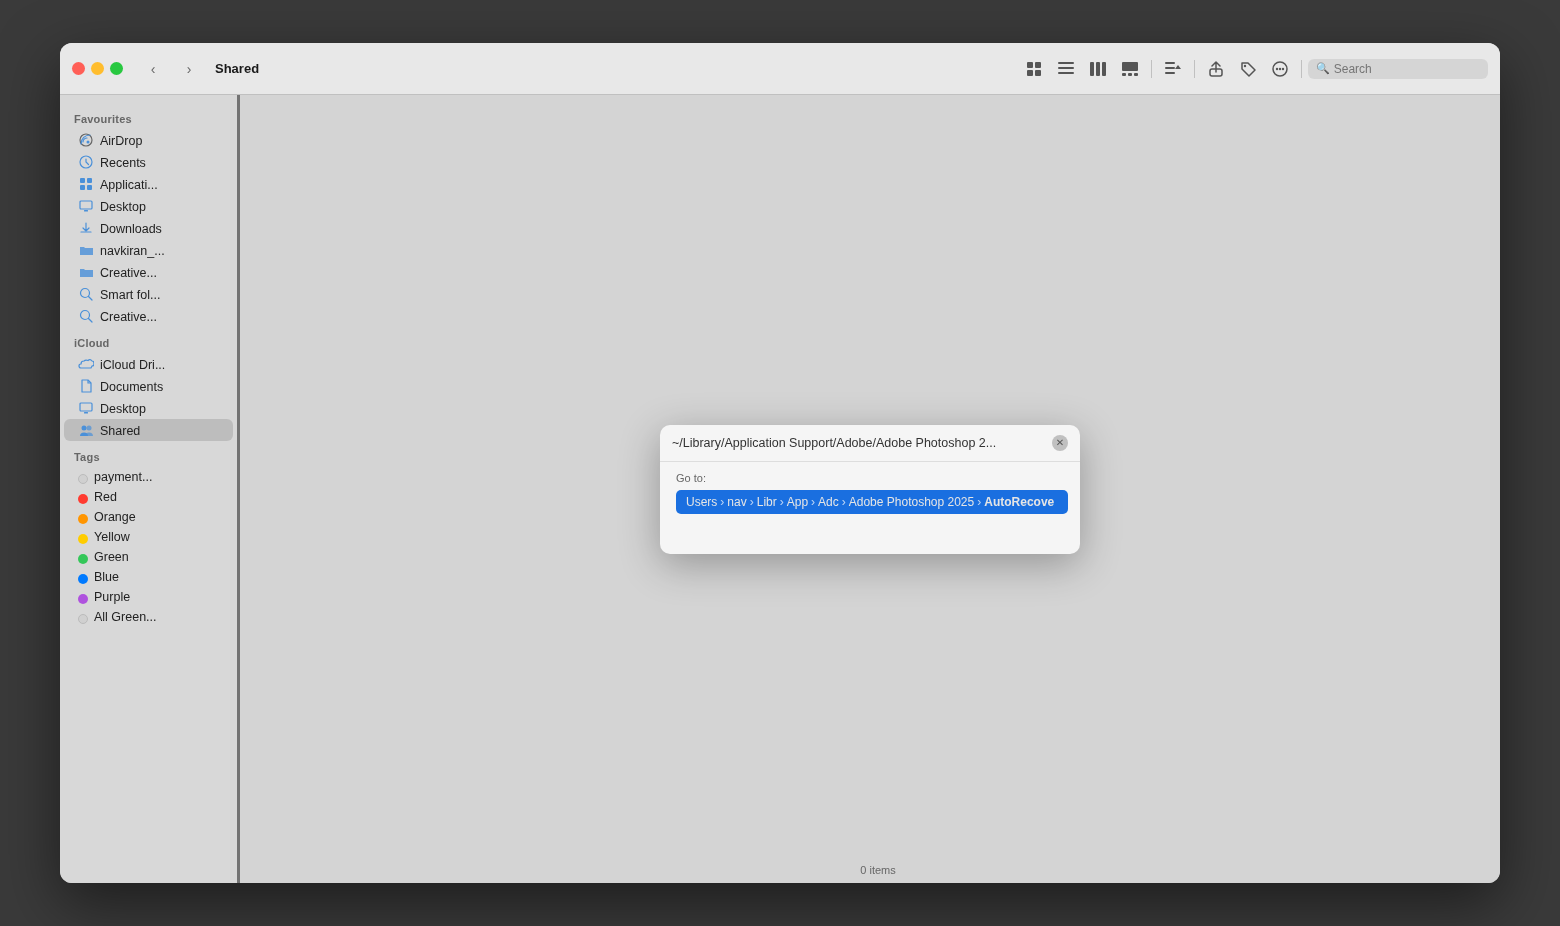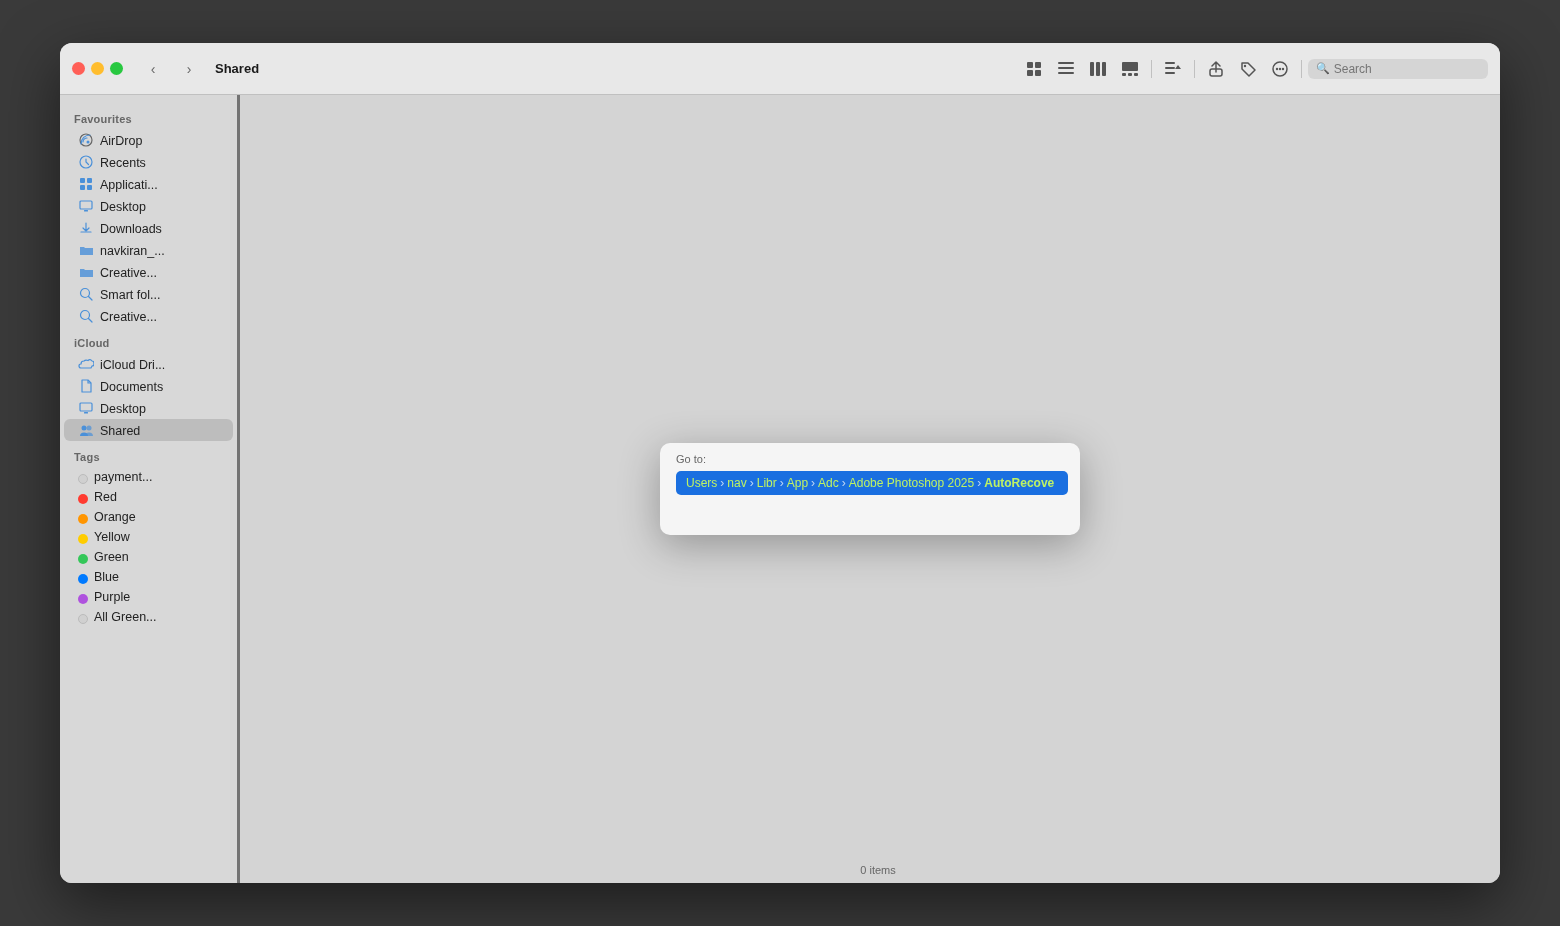--- a/index.html
+++ b/index.html
@@ -242,21 +242,21 @@
       align-items: center;
       background: #1a6fe0;
       border-radius: 5px;
       padding: 5px 10px;
       gap: 0;
       flex-wrap: nowrap;
       overflow: hidden;
     }
     .bc-item {
       font-size: 12px;
-      color: #bef264;
+      color: #e5e5e5;
       white-space: nowrap;
     }
     .bc-item.bold {
       font-weight: 700;
     }
     .bc-sep {
       font-size: 12px;
       color: rgba(255,255,255,0.7);
       margin: 0 3px;
     }
@@ -505,20 +505,24 @@
       <div class="sidebar-item">
         <span class="dot-tag" style="background:#d0d0d0; border: 1px solid #bbb;"></span>
         <span>All Green...</span>
       </div>
     </div>
 
     <div class="content">
 
       <div class="dialog-overlay">
         <div class="dialog">
+          <div class="dialog-header">
+            <input type="text" class="dialog-path-input" value="~/Library/Application Support/Adobe/Adobe Photoshop 2..." style="">
+            <button class="dialog-close">✕</button>
+          </div>
           <div class="dialog-body">
             <div class="goto-label">Go to:</div>
             <div class="breadcrumb-bar">
               <span class="bc-item">Users</span>
               <span class="bc-sep"> › </span>
               <span class="bc-item">nav</span>
               <span class="bc-sep"> › </span>
               <span class="bc-item">Libr</span>
               <span class="bc-sep"> › </span>
               <span class="bc-item">App</span>

